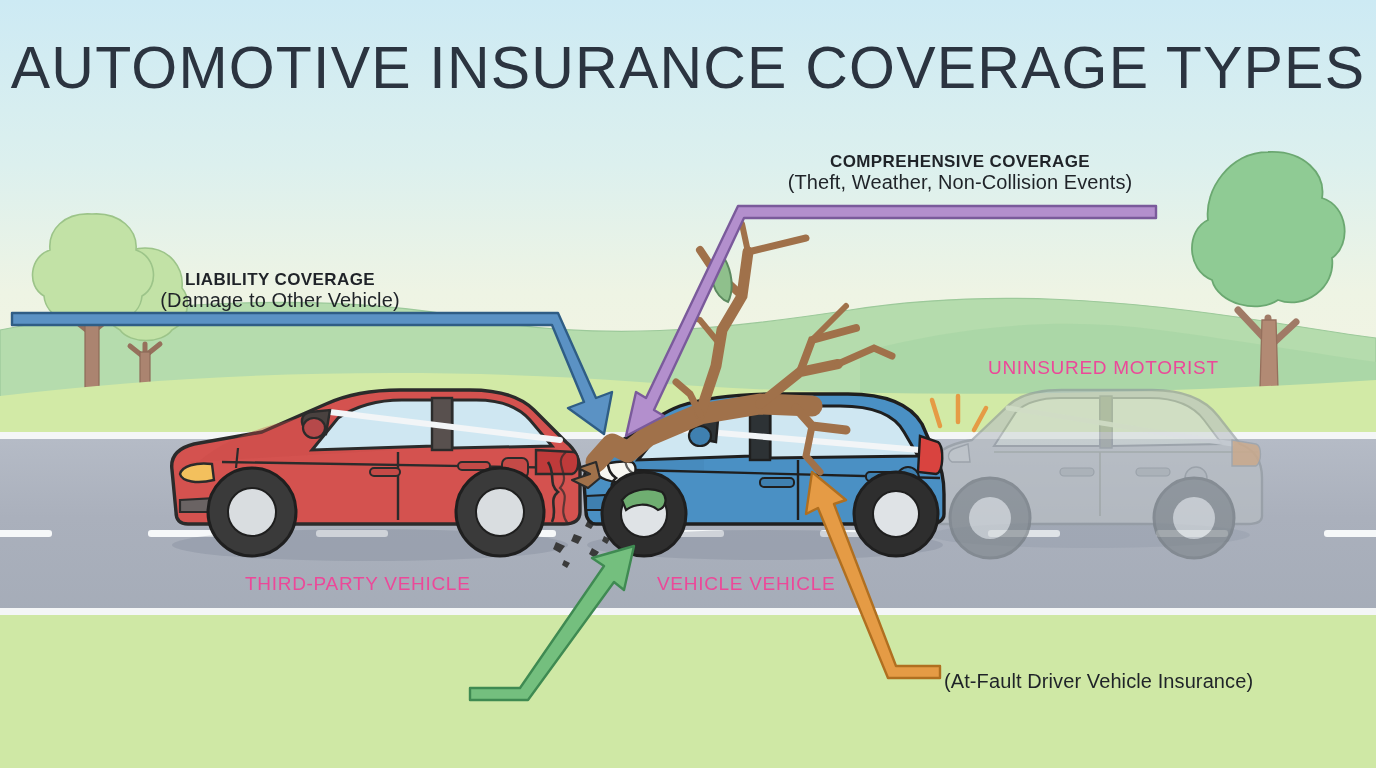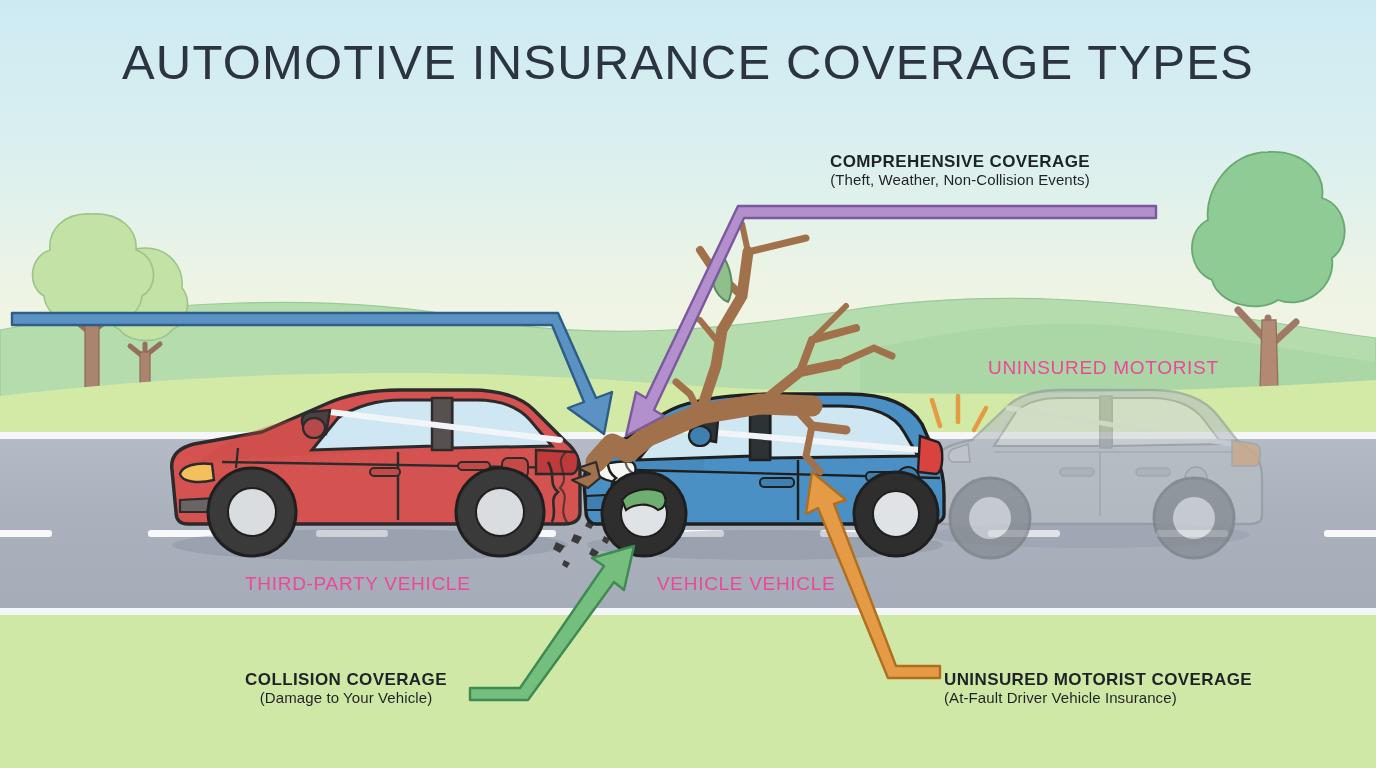--- a/index.html
+++ b/index.html
@@ -25,38 +25,38 @@
     user-select: none;
   }
   .lbl .l1 {
     display: block;
     font-weight: bold;
     font-size: 17px;
     letter-spacing: 0.4px;
   }
   .lbl .l2 {
     display: block;
-    font-size: 15px;
+    font-size: 20px;
     letter-spacing: 0.1px;
   }
   .caption {
     position: absolute;
     font-size: 19px;
     color: #ec4899;
     letter-spacing: 0.7px;
     white-space: nowrap;
     user-select: none;
   }
   #page-title {
     position: absolute;
     left: 0;
     top: 34px;
     width: 1376px;
     text-align: center;
-    font-size: 49px;
+    font-size: 59px;
     letter-spacing: 1.2px;
     color: #2b3440;
     font-family: "Liberation Sans", sans-serif;
     font-weight: 400;
     user-select: none;
   }
 </style>
 </head>
 <body>
 
@@ -251,33 +251,32 @@
 
       <g>
         <path d="M940 678 L888 678 L818 508 L806 514 L812 472 L846 500 L834 504 L896 666 L940 666 Z" fill="#e59b45" stroke="#b06f20" stroke-width="2.4" stroke-linejoin="round"></path>
       </g>
 
     </g>
   </svg>
 
   <div id="page-title">AUTOMOTIVE INSURANCE COVERAGE TYPES</div>
 
+  <div class="lbl" style="left:130px; top:270px; width:300px;">
+    <span class="l1">LIABILITY COVERAGE</span>
+    <span class="l2">(Damage to Other Vehicle)</span>
+  </div>
 
   <div class="lbl" style="left:710px; top:152px; width:500px;">
     <span class="l1">COMPREHENSIVE COVERAGE</span>
     <span class="l2">(Theft, Weather, Non-Collision Events)</span>
   </div>
 
-  <div class="lbl" style="left:116px; top:670px; width:460px;">
-    <span class="l1">COLLISION COVERAGE</span>
-    <span class="l2">(Damage to Your Vehicle)</span>
-  </div>
 
   <div class="lbl" style="left:944px; top:670px; width:380px; text-align:left;">
-    <span class="l1">UNINSURED MOTORIST COVERAGE</span>
     <span class="l2">(At-Fault Driver Vehicle Insurance)</span>
   </div>
 
   <div class="caption" style="left:245px; top:573px;">THIRD-PARTY VEHICLE</div>
   <div class="caption" style="left:657px; top:573px;">VEHICLE VEHICLE</div>
   <div class="caption" style="left:988px; top:357px;">UNINSURED MOTORIST</div>
 
 </div>
 
 </body></html>

